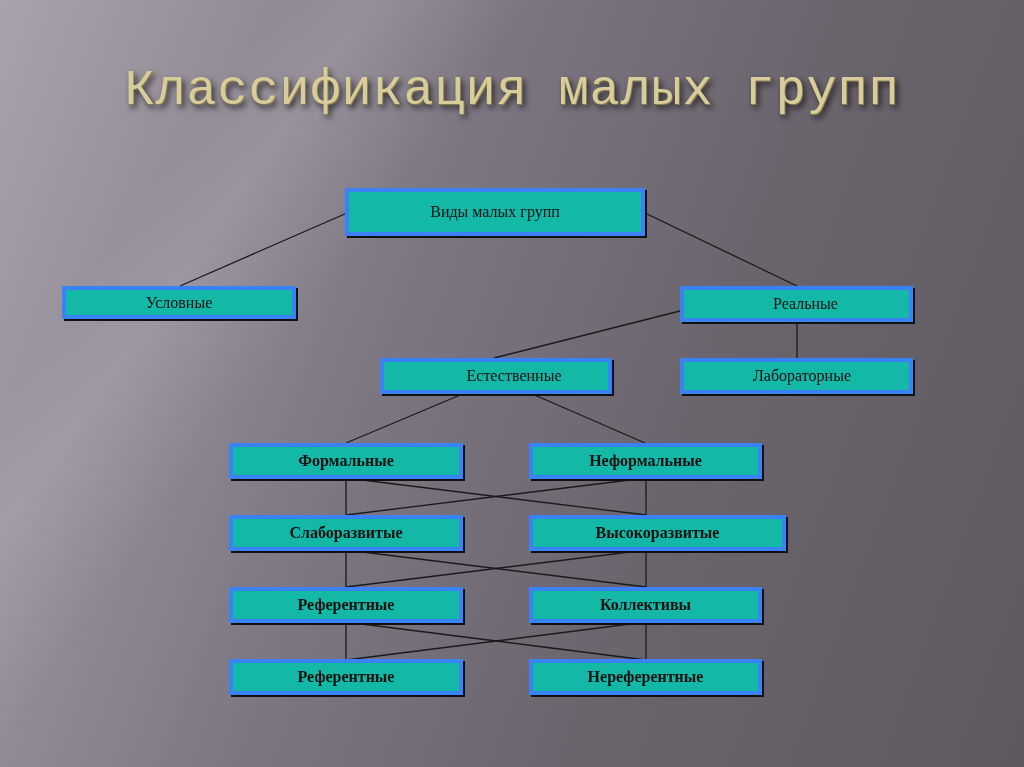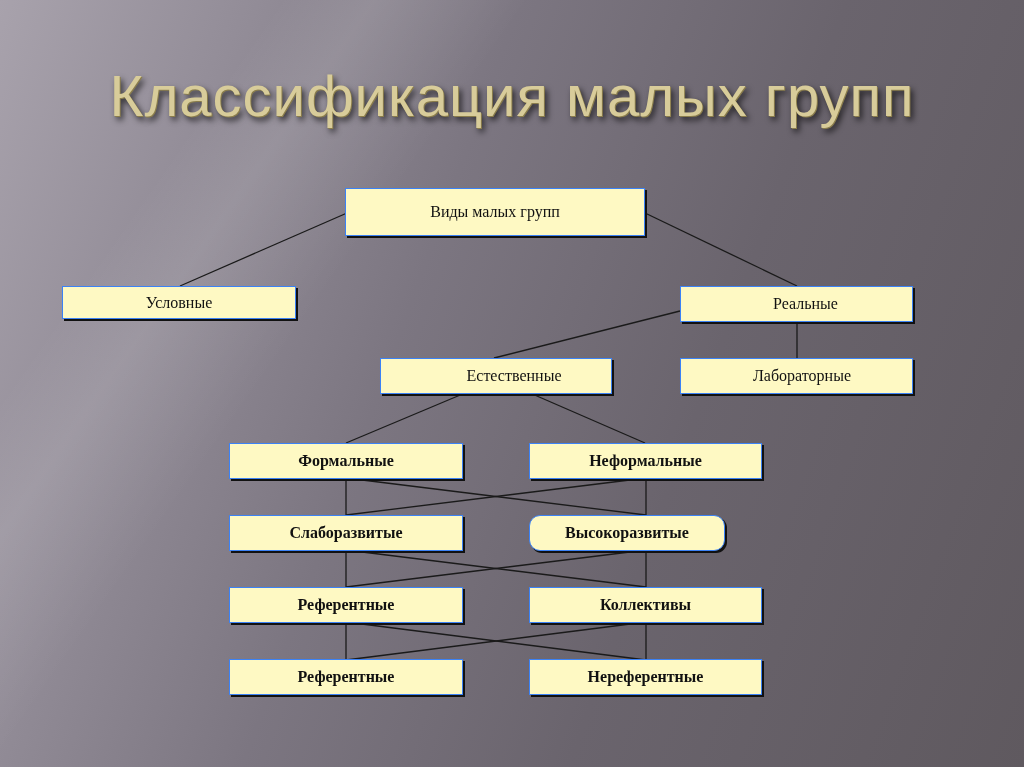--- a/index.html
+++ b/index.html
@@ -5,27 +5,27 @@
   html, body { margin:0; padding:0; }
   body {
     width:1024px; height:767px; overflow:hidden; position:relative;
     background:
       linear-gradient(125deg, rgba(255,255,255,0) 0%, rgba(255,255,255,0) 18%, rgba(255,255,255,0.10) 24%, rgba(255,255,255,0) 34%, rgba(255,255,255,0) 100%),
       linear-gradient(110deg, #a8a2ac 0%, #948e99 18%, #7c7681 40%, #6a646d 65%, #5f595f 100%);
     font-family: "Liberation Serif", serif;
   }
   .title {
     position:absolute; left:0; top:62px; width:1024px; text-align:center;
-    font-family:Liberation Sans, sans-serif; font-size:58px; letter-spacing:1px;
+    font-family:Liberation Mono, monospace; font-size:50px; letter-spacing:1px;
     color:#d8cc9a;
     text-shadow: 1px 1px 0 #8a7d4c, 3px 4px 6px rgba(0,0,0,0.75);
   }
   svg.lines { position:absolute; left:0; top:0; }
   .box {
-    position:absolute; background:#fef9c3; border:1px solid #3b82f6;
+    position:absolute; background:#14b8a6; border:4px solid #3b82f6;
     box-shadow: 2px 2px 0 #111;
     display:flex; align-items:center; justify-content:center;
     font-size:16px; font-weight:bold; color:#111; box-sizing:border-box;
   }
   .box.normal { font-weight:normal; }
 </style>
 </head>
 <body>
 
 <div class="title">Классификация малых групп</div>
@@ -59,19 +59,19 @@
 <div class="box normal" style="left:62px;top:286px;width:234px;height:33px;">Условные</div>
 <div class="box normal" style="left:680px;top:286px;width:233px;height:36px;padding-left:18px;">Реальные</div>
 
 <div class="box normal" style="left:380px;top:358px;width:232px;height:36px;padding-left:36px;">Естественные</div>
 <div class="box normal" style="left:680px;top:358px;width:233px;height:36px;padding-left:11px;">Лабораторные</div>
 
 <div class="box" style="left:229px;top:443px;width:234px;height:36px;">Формальные</div>
 <div class="box" style="left:529px;top:443px;width:233px;height:36px;">Неформальные</div>
 
 <div class="box" style="left:229px;top:515px;width:234px;height:36px;">Слаборазвитые</div>
-<div class="box" style="left:529px;top:515px;width:196px;height:36px;border-radius:11px;">Высокоразвитые</div>
+<div class="box" style="left:529px;top:515px;width:257px;height:36px;">Высокоразвитые</div>
 
 <div class="box" style="left:229px;top:587px;width:234px;height:36px;">Референтные</div>
 <div class="box" style="left:529px;top:587px;width:233px;height:36px;">Коллективы</div>
 
 <div class="box" style="left:229px;top:659px;width:234px;height:36px;">Референтные</div>
 <div class="box" style="left:529px;top:659px;width:233px;height:36px;">Нереферентные</div>
 
 </body></html>

